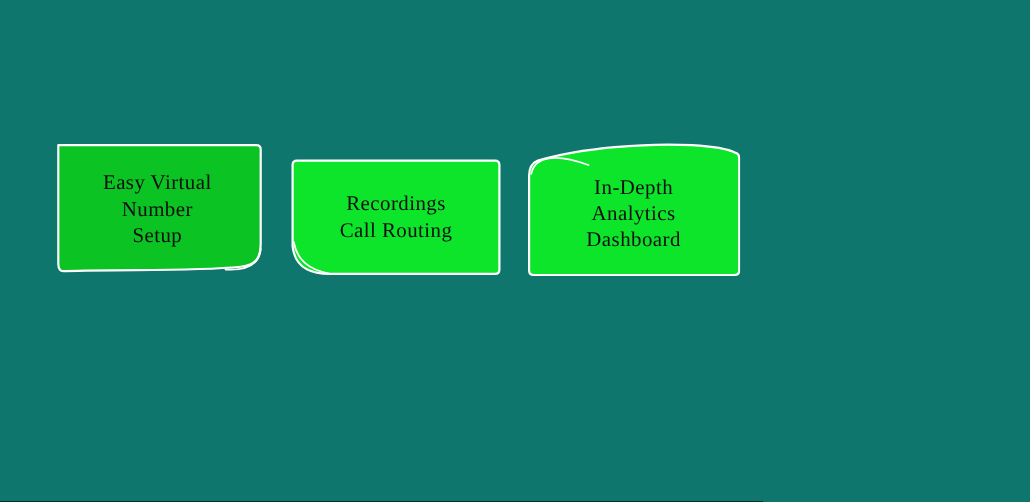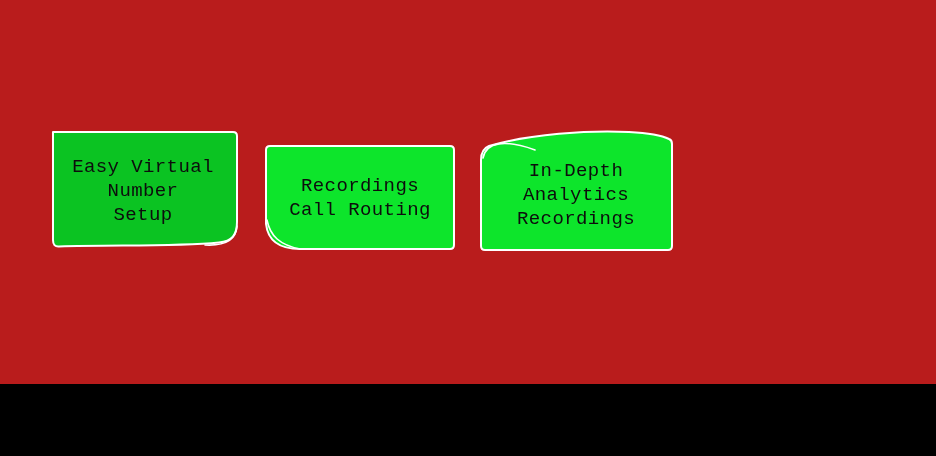--- a/index.html
+++ b/index.html
@@ -3,24 +3,24 @@
 <meta charset="utf-8">
 <style>
   html, body {
     margin: 0;
     padding: 0;
     background: #000000;
   }
   .canvas {
     position: relative;
     width: 936px;
-    height: 384px;
-    background: #b91c1c;
+    height: 456px;
+    background: #0f766e;
     overflow: hidden;
-    font-family: Liberation Mono, monospace;
+    font-family: Liberation Serif, serif;
   }
   .card {
     position: absolute;
   }
   .card svg {
     position: absolute;
     inset: 0;
     width: 100%;
     height: 100%;
     display: block;
@@ -82,18 +82,18 @@
 Call Routing</div>
   </div>
 
   <div class="card card-3">
     <svg viewBox="0 0 194 124" preserveAspectRatio="none">
       <path class="note-outline" d="M10,18 C50,6 110,2 150,4 C168,5 184,8 190,11 Q193,12 193,16 L193,118 Q193,122 189,122 L6,122 Q2,122 2,118 L2,32 C2,24 5,20 10,18 Z" fill="#0de52b"></path>
       <path class="fold-line" d="M4,30 C7,14 26,11 56,22"></path>
     </svg>
     <div class="label">In-Depth
 Analytics
-Recordings</div>
+Dashboard</div>
   </div>
 
 
 
 </div>
 
 </body></html>

